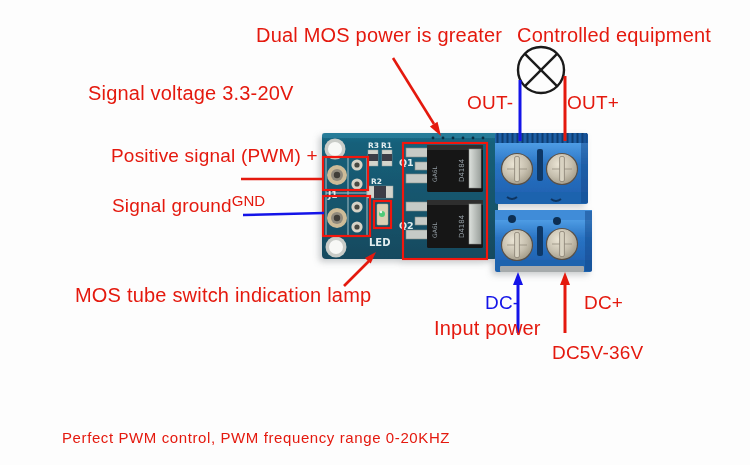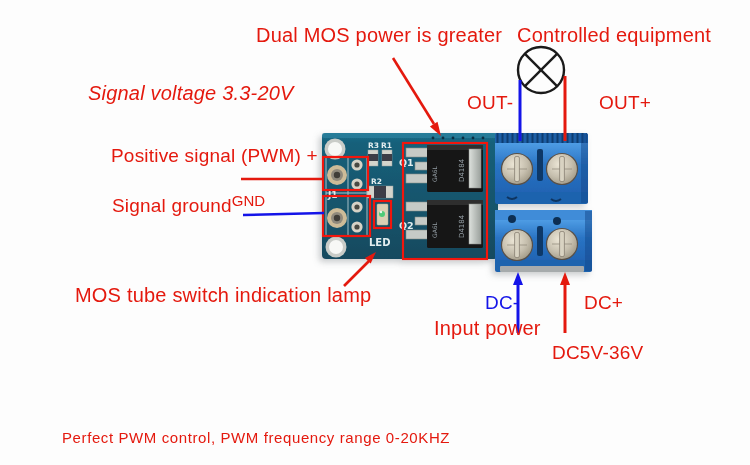--- a/index.html
+++ b/index.html
@@ -244,27 +244,27 @@
       </g>
       <g>
         <line class="wire-red" x1="565" y1="333" x2="565" y2="284"></line>
         <polygon class="head-red" points="565,272 560,285 570,285"></polygon>
       </g>
     </g>
   </svg>
 
   <div class="label fs20" style="left:256px; top:25px;">Dual MOS power is greater</div>
   <div class="label fs20" style="left:517px; top:25px;">Controlled equipment</div>
-  <div class="label fs20" style="left:88px;  top:83px;font-style:italic;">Signal voltage 3.3-20V</div>
+  <div class="label fs20" style="left:88px;  top:83px;">Signal voltage 3.3-20V</div>
   <div class="label fs19" style="left:111px; top:146px;">Positive signal (PWM) +</div>
   <div class="label fs20" style="left:75px;  top:285px;">MOS tube switch indication lamp</div>
   <div class="label fs19" style="left:112px; top:196px;">
     <span>Signal ground</span><span class="gnd-sup">GND</span>
   </div>
   <div class="label fs19" style="left:467px; top:93px;">OUT-</div>
-  <div class="label fs19" style="left:567px; top:93px;padding-left:32px;">OUT+</div>
+  <div class="label fs19" style="left:567px; top:93px;">OUT+</div>
   <div class="label fs19 blue" style="left:485px; top:293px;">DC-</div>
   <div class="label fs19" style="left:567px; top:293px;padding-left:17px;">DC+</div>
   <div class="label fs20" style="left:434px; top:318px;">Input power</div>
   <div class="label fs19" style="left:552px; top:343px;">DC5V-36V</div>
   <div class="label fs17" style="left:62px;  top:430px;">Perfect PWM control, PWM frequency range 0-20KHZ</div>
 
 </div>
 
 </body></html>

